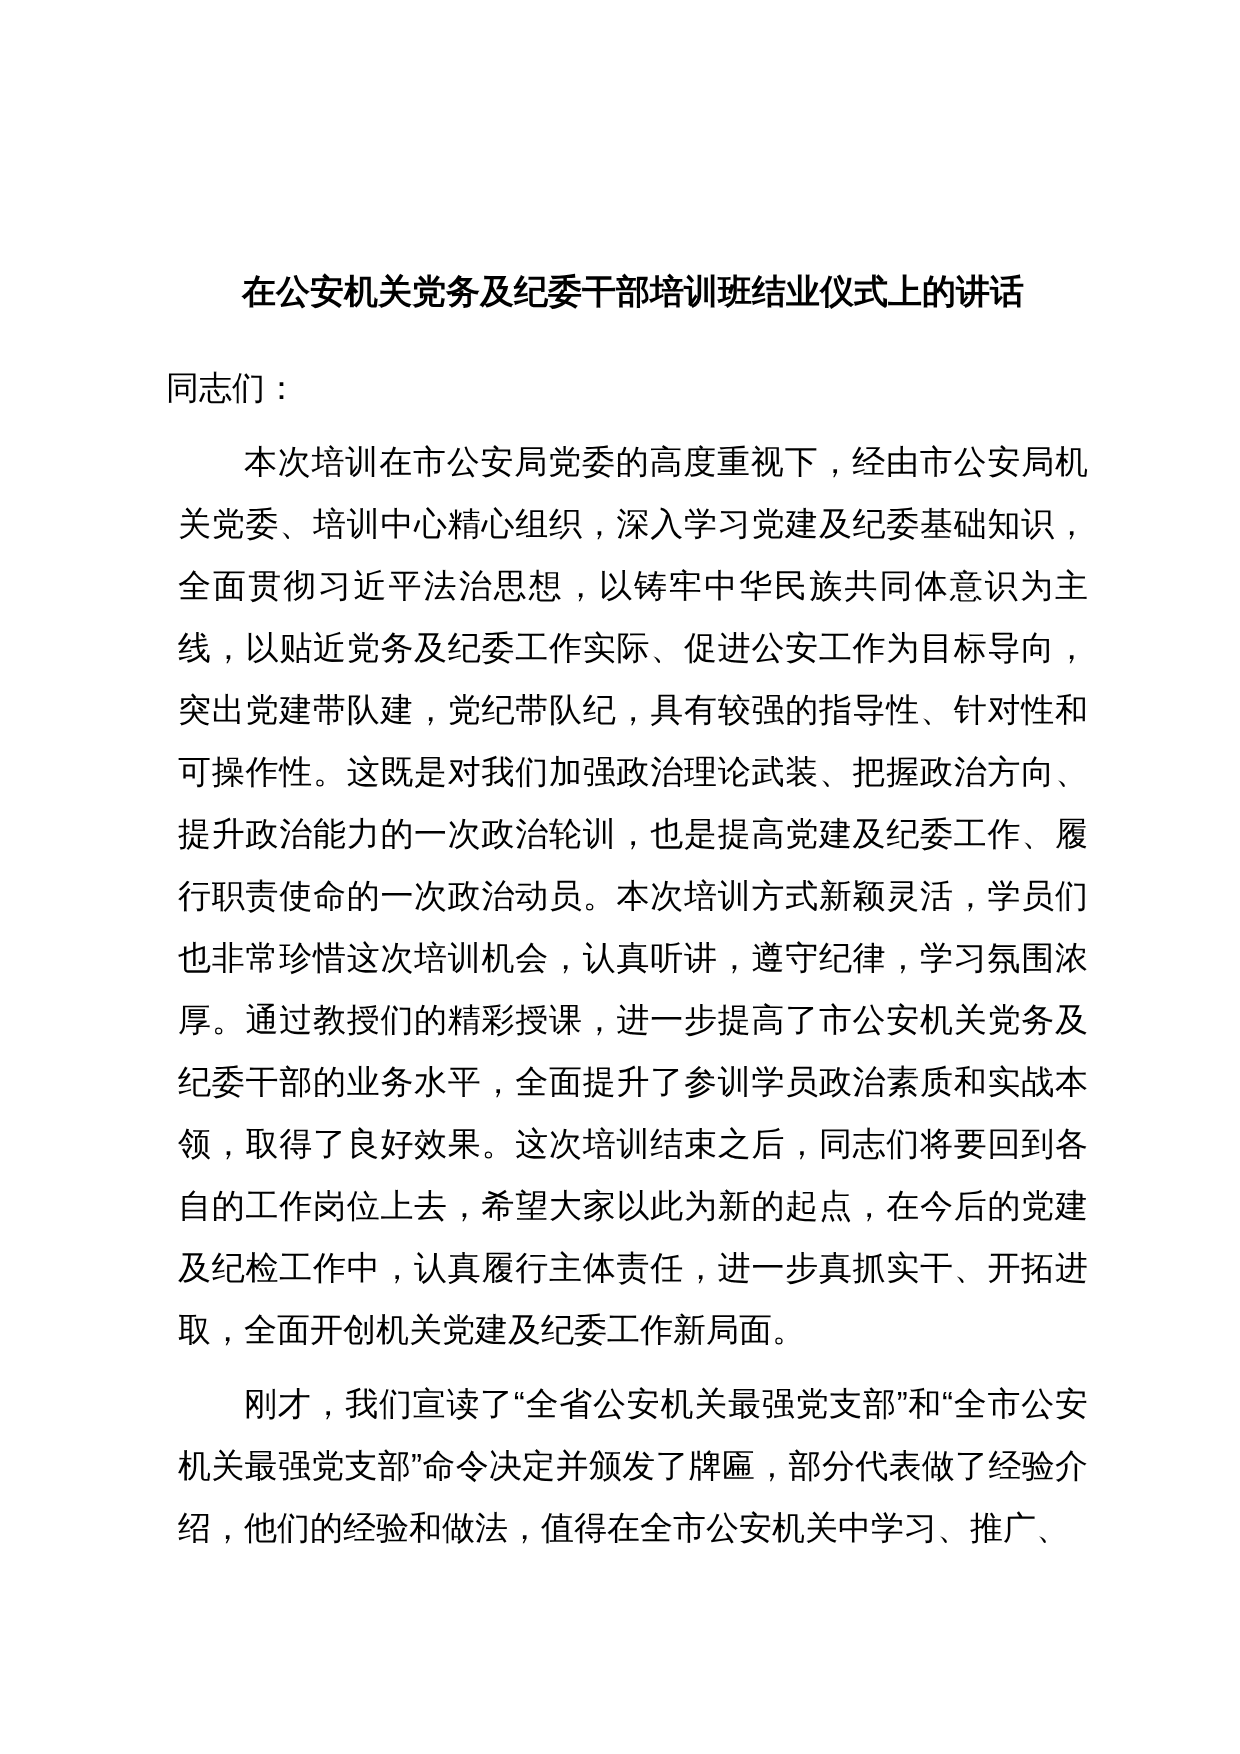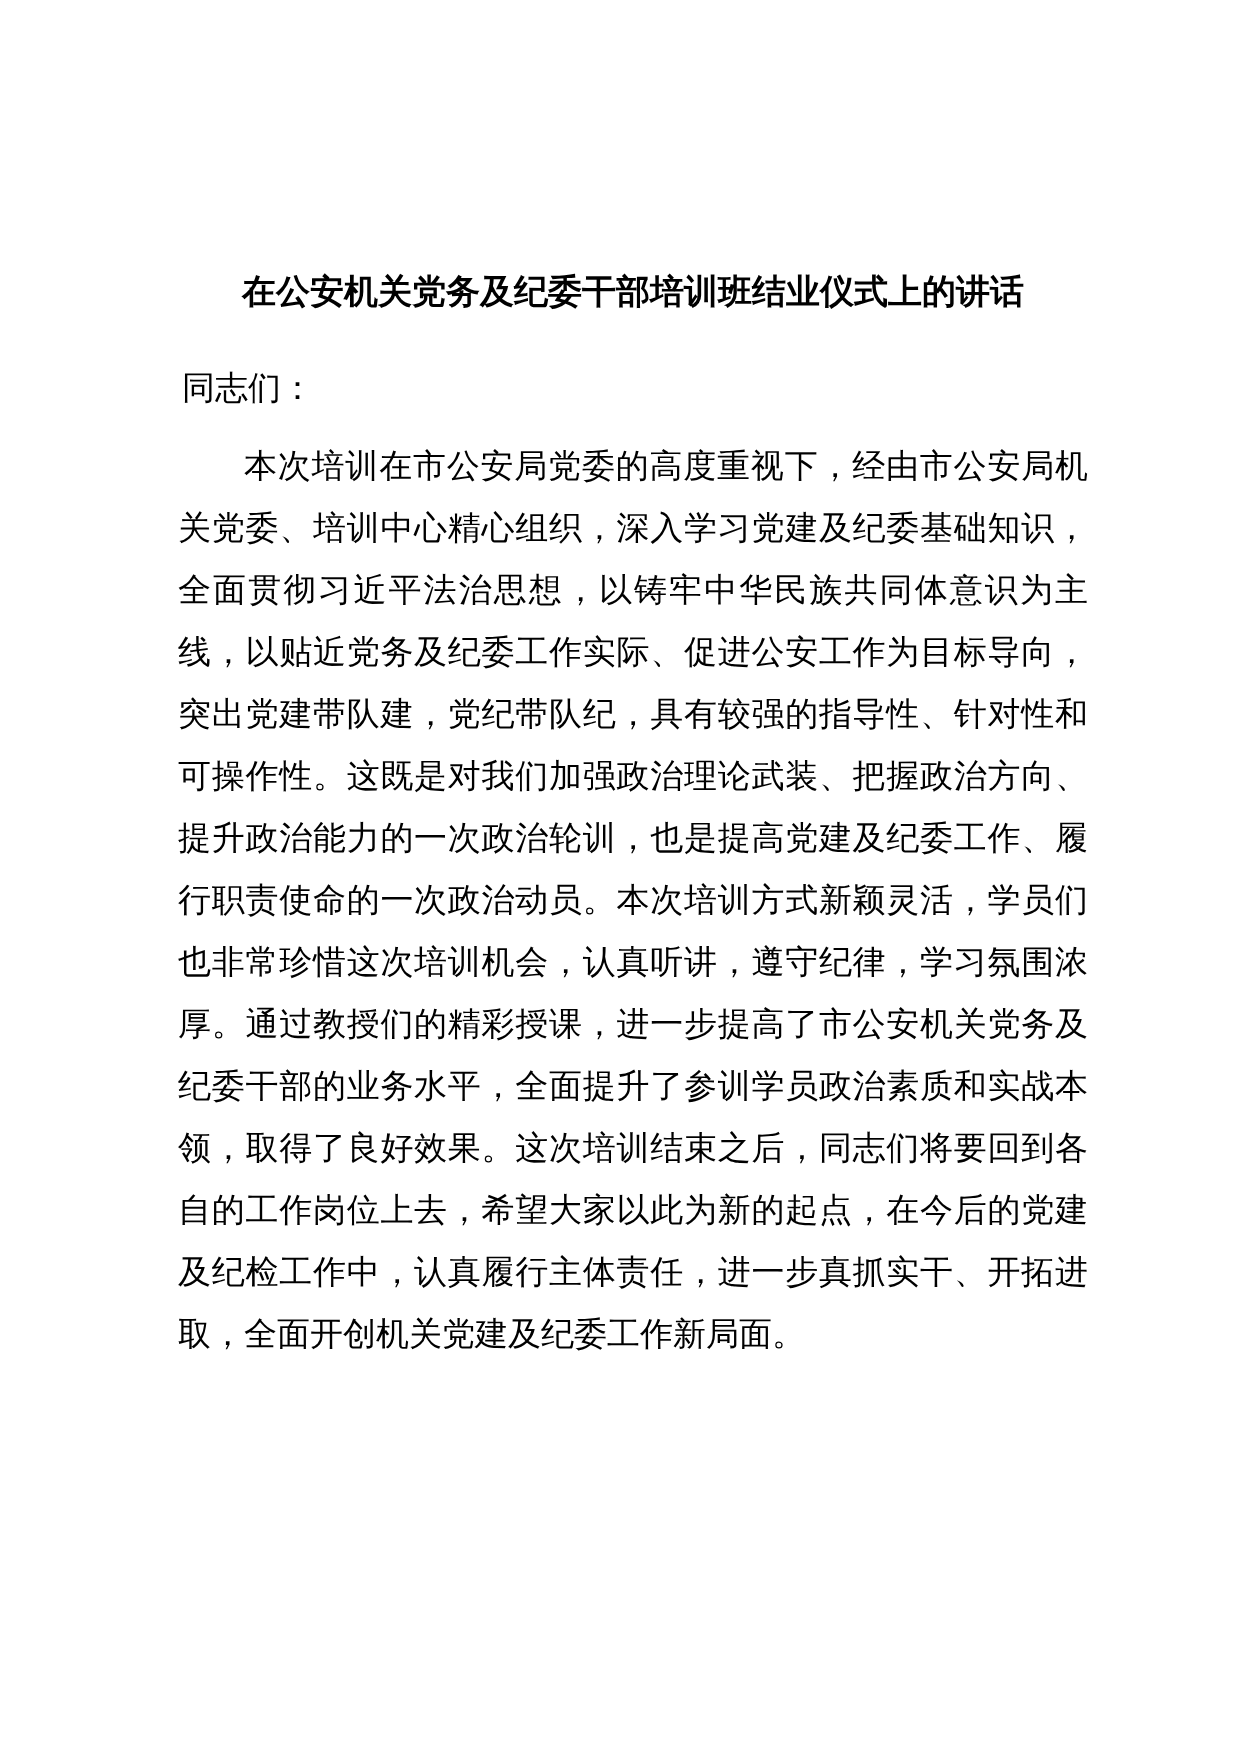--- a/index.html
+++ b/index.html
@@ -25,21 +25,21 @@
   }
   .doc-title {
     margin: 0 0 35px 0;
     font-size: 34px;
     font-weight: 700;
     line-height: 62px;
     text-align: center;
     letter-spacing: 0;
   }
   .salutation {
-    margin: 16px;
+    margin: 0;
     font-size: 33px;
     line-height: 62px;
     text-align: justify;
   }
   .para {
     margin: 12px;
     font-size: 33px;
     line-height: 62px;
     text-align: justify;
     text-justify: inter-ideograph;
@@ -48,14 +48,15 @@
   }
 </style>
 </head>
 <body>
 
 <div class="page">
   <div class="content">
     <h1 class="doc-title">在公安机关党务及纪委干部培训班结业仪式上的讲话</h1>
     <p class="salutation">同志们：</p>
     <p class="para">本次培训在市公安局党委的高度重视下，经由市公安局机关党委、培训中心精心组织，深入学习党建及纪委基础知识，全面贯彻习近平法治思想，以铸牢中华民族共同体意识为主线，以贴近党务及纪委工作实际、促进公安工作为目标导向，突出党建带队建，党纪带队纪，具有较强的指导性、针对性和可操作性。这既是对我们加强政治理论武装、把握政治方向、提升政治能力的一次政治轮训，也是提高党建及纪委工作、履行职责使命的一次政治动员。本次培训方式新颖灵活，学员们也非常珍惜这次培训机会，认真听讲，遵守纪律，学习氛围浓厚。通过教授们的精彩授课，进一步提高了市公安机关党务及纪委干部的业务水平，全面提升了参训学员政治素质和实战本领，取得了良好效果。这次培训结束之后，同志们将要回到各自的工作岗位上去，希望大家以此为新的起点，在今后的党建及纪检工作中，认真履行主体责任，进一步真抓实干、开拓进取，全面开创机关党建及纪委工作新局面。</p>
+    <p class="para">刚才，我们宣读了“全省公安机关最强党支部”和“全市公安机关最强党支部”命令决定并颁发了牌匾，部分代表做了经验介绍，他们的经验和做法，值得在全市公安机关中学习、推广、</p>
   </div>
 </div>
 
 </body></html>

